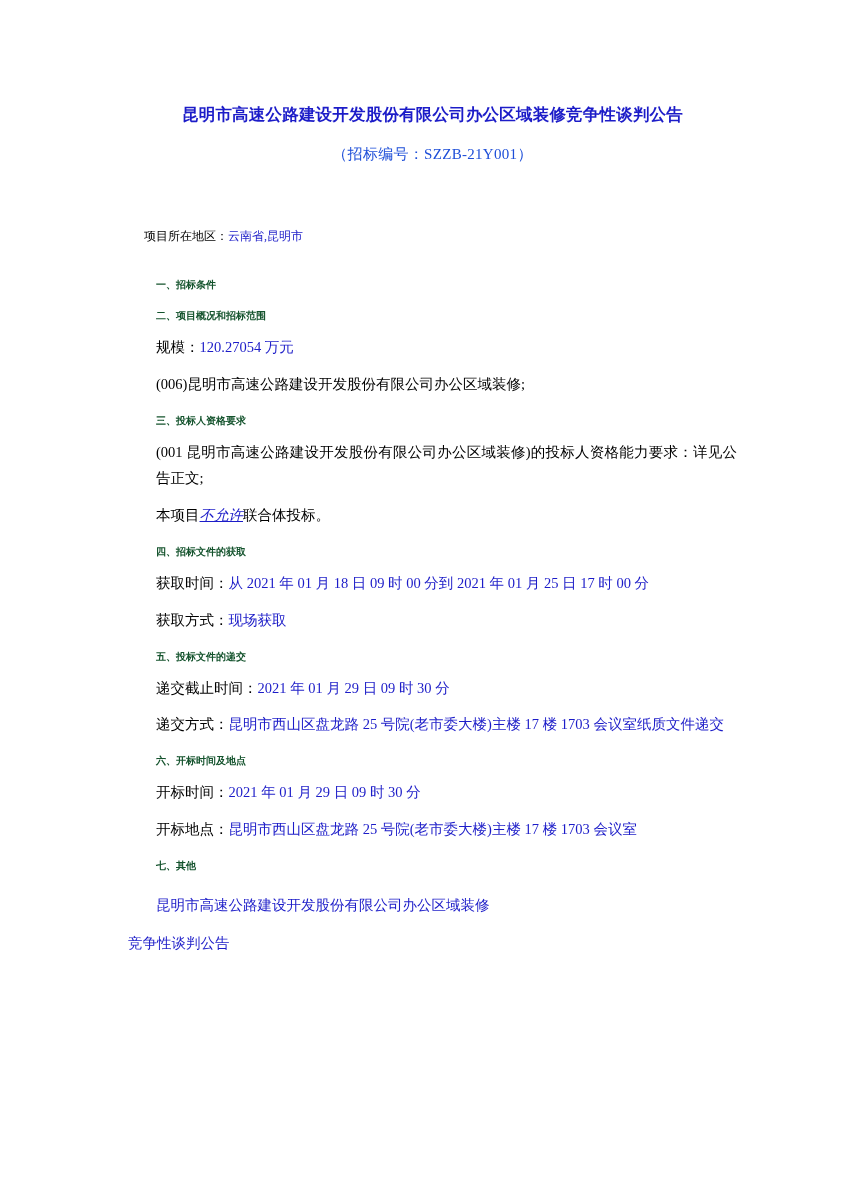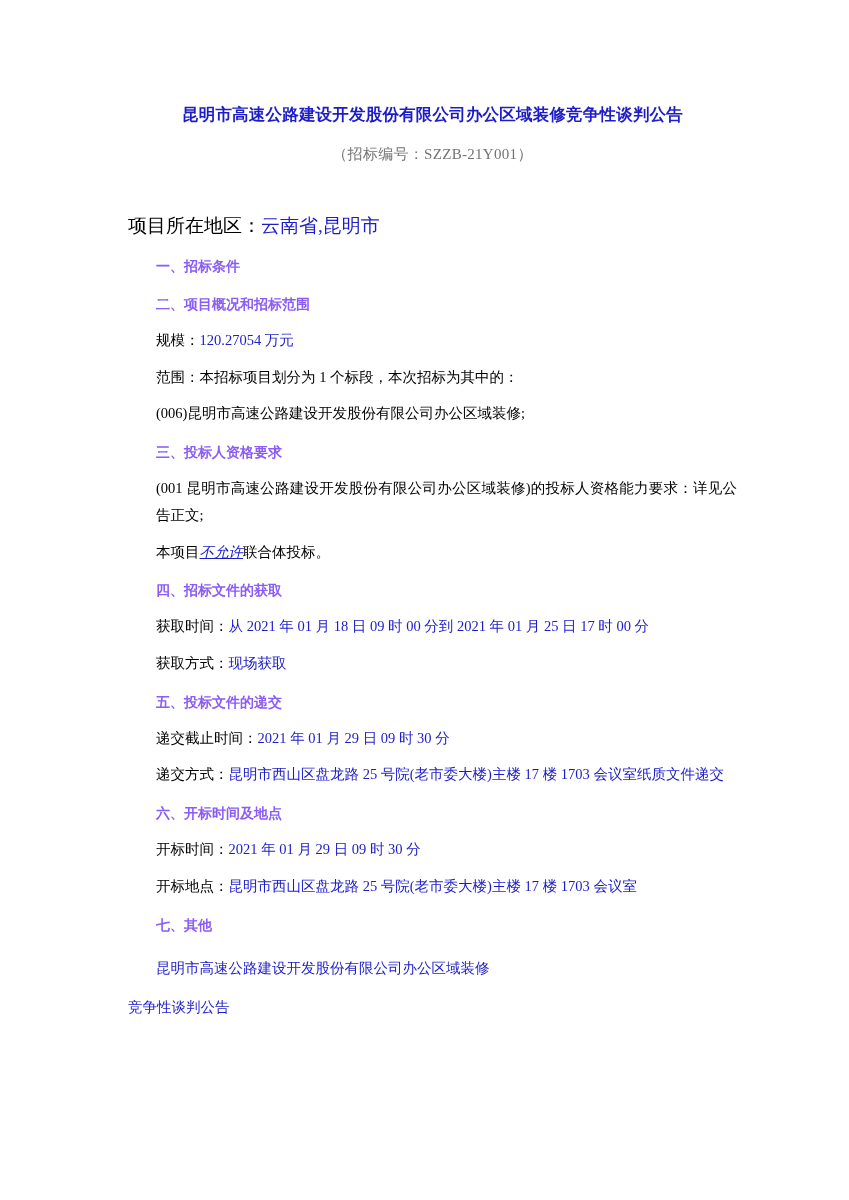--- a/index.html
+++ b/index.html
@@ -28,39 +28,39 @@
     font-size: 16.5px;
     color: #1c1cc8;
     letter-spacing: 0.2px;
     line-height: 1.5;
     margin: 0;
     padding-top: 8px;
   }
   .doc-subtitle {
     text-align: center;
     font-size: 15px;
-    color: #737373;
+    color: #1d4ed8;
     margin: 0;
     padding-top: 17px;
     letter-spacing: 0.3px;
   }
   .region-line {
-    font-size: 19px;
-    margin: 0;
+    font-size: 12px;
+    margin: 16px;
     padding-top: 47px;
     color: #000000;
     line-height: 1.6;
   }
   .region-line .val {
     color: #1c1cc8;
   }
   h2.section {
-    font-size: 14px;
+    font-size: 10px;
     font-weight: bold;
-    color: #8b5cf6;
+    color: #14532d;
     margin: 0;
     padding: 14px 0 0 28px;
     line-height: 1.7;
   }
   p.para {
     font-size: 14.5px;
     margin: 0;
     padding: 10px 0 0 0;
     line-height: 1.85;
     text-align: justify;
@@ -106,23 +106,20 @@
   <p class="region-line">
     <span>项目所在地区：</span><span class="val">云南省,昆明市</span>
   </p>
 
   <h2 class="section">一、招标条件</h2>
 
   <h2 class="section">二、项目概况和招标范围</h2>
   <p class="para indent1">
     <span>规模：</span><span class="blue">120.27054 万元</span>
   </p>
-  <p class="para indent1">
-    <span>范围：</span><span>本招标项目划分为 1 个标段，本次招标为其中的：</span>
-  </p>
   <p class="para indent1 blue">(006)昆明市高速公路建设开发股份有限公司办公区域装修;</p>
 
   <h2 class="section">三、投标人资格要求</h2>
   <p class="para indent1 blue">(001 昆明市高速公路建设开发股份有限公司办公区域装修)的投标人资格能力要求：详见公告正文;</p>
   <p class="para indent1">
     <span>本项目</span><span class="blue ital">不允许</span><span>联合体投标。</span>
   </p>
 
   <h2 class="section">四、招标文件的获取</h2>
   <p class="para indent1">

